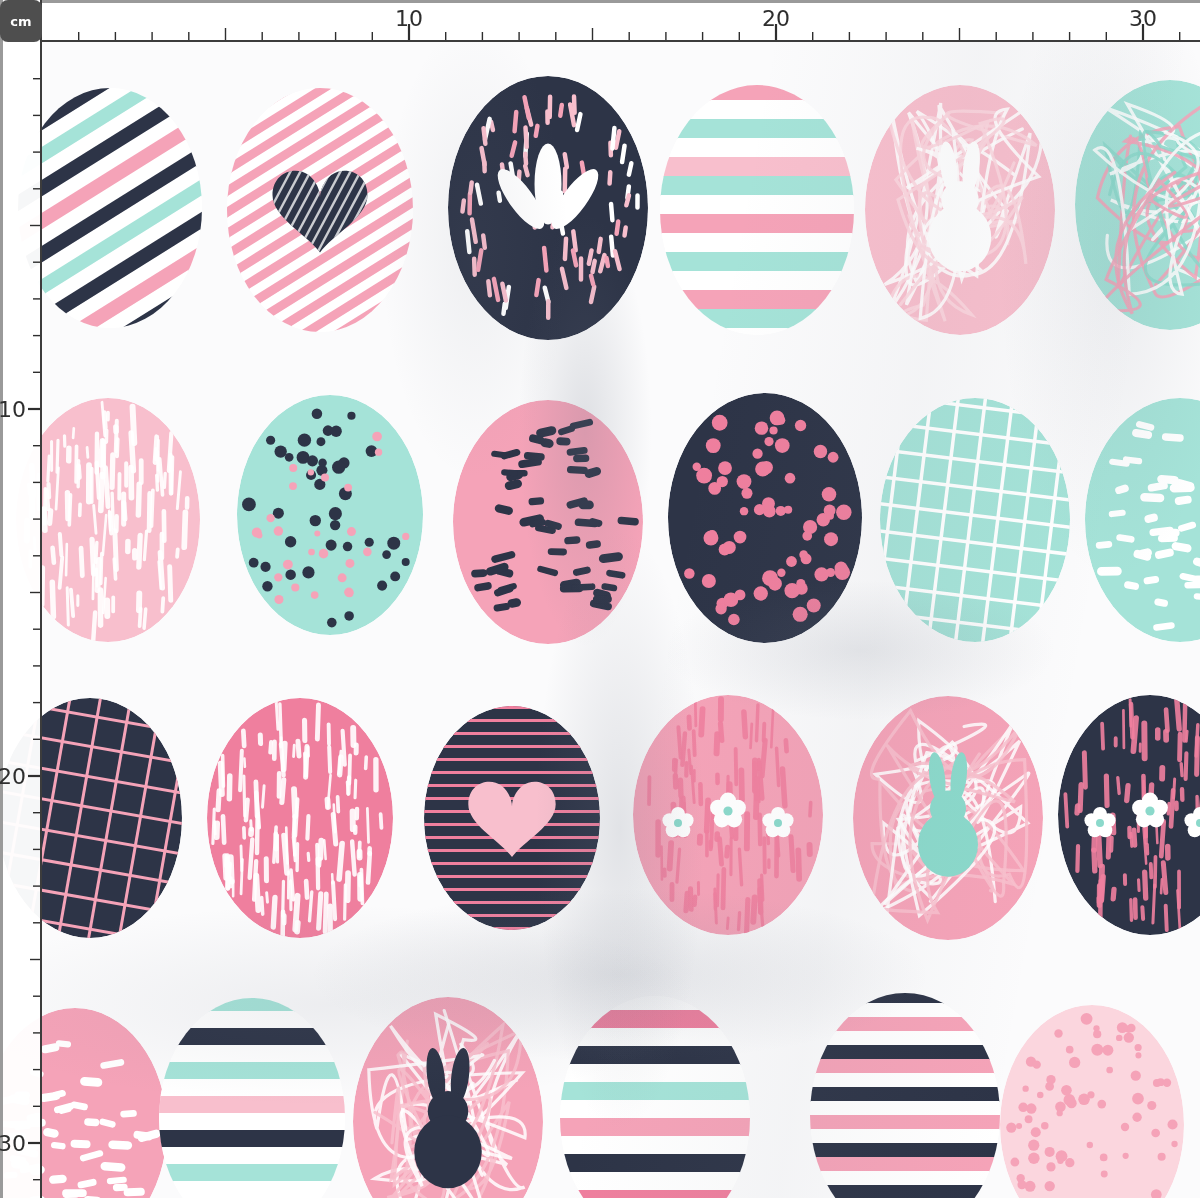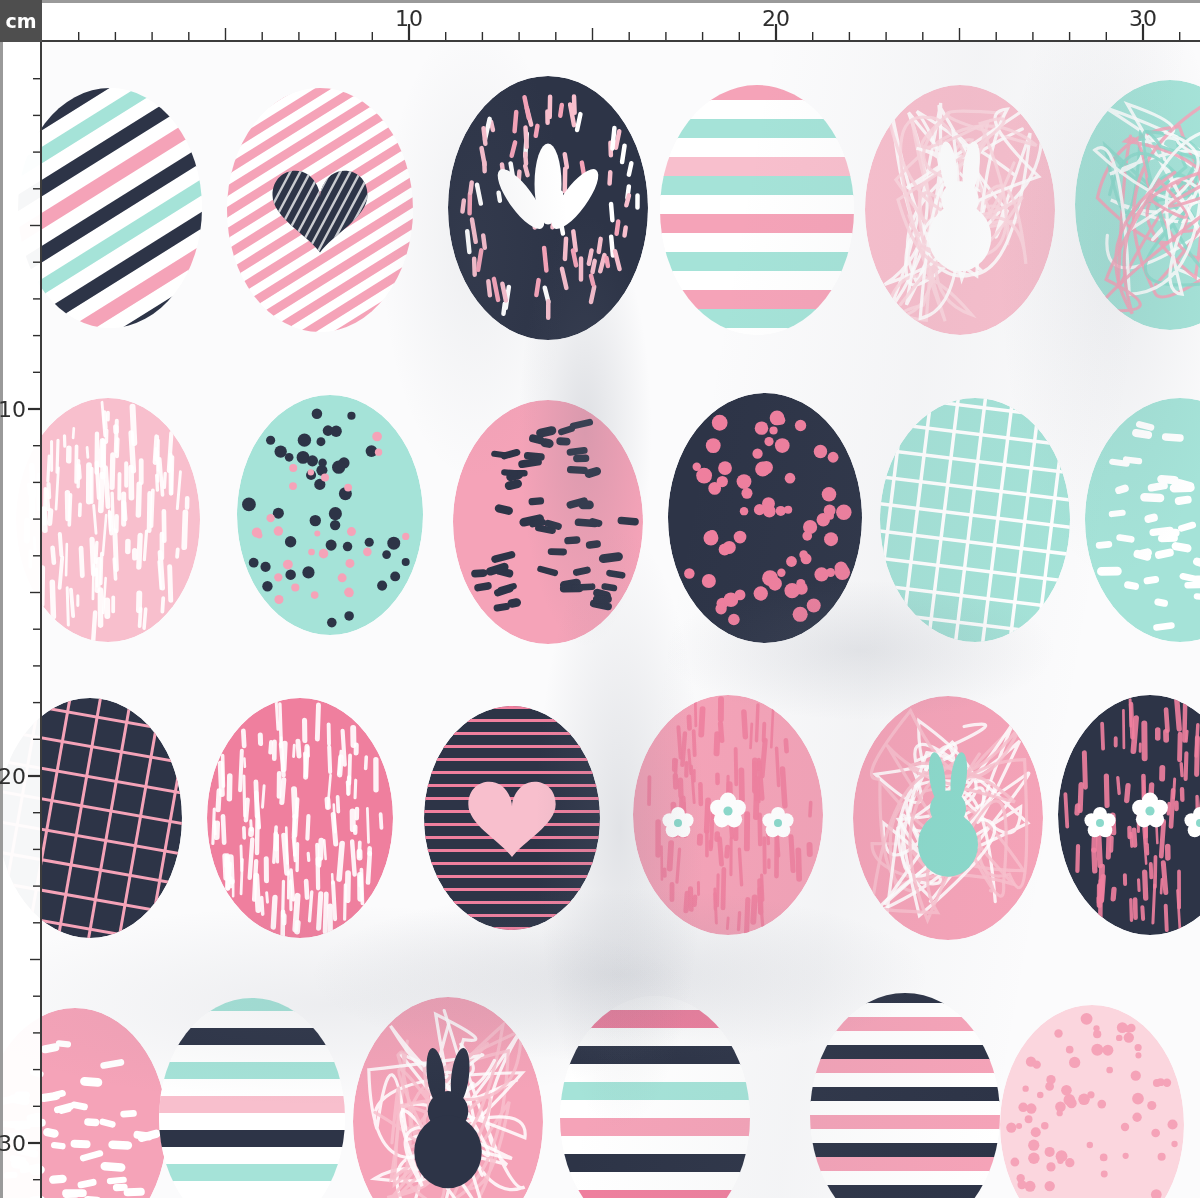--- a/index.html
+++ b/index.html
@@ -23,22 +23,23 @@
       radial-gradient(130px 320px at 475px 250px, rgba(108,116,132,0.09), rgba(108,116,132,0) 72%),
       radial-gradient(520px 140px at 330px 1005px, rgba(108,116,132,0.10), rgba(108,116,132,0) 72%),
       linear-gradient(100deg, rgba(0,0,0,0) 55%, rgba(120,128,142,0.06) 70%, rgba(0,0,0,0) 85%);
   }
   .ruler-top,.ruler-left{position:absolute;left:0;top:0;}
   .ruler-top{background:rgba(255,255,255,0.96);}
   .ruler-left{background:rgba(255,255,255,0.96);}
   .corner{
     position:absolute;left:0;top:0;width:42px;height:42px;
     display:flex;align-items:center;justify-content:center;
-    font-weight:bold;font-size:19px;
+    font-weight:bold;font-size:13px;
     box-sizing:border-box;
+    border-radius:8px;
   }
 </style>
 </head>
 <body>
 
 <div class="stage">
   <svg class="fabric-svg" width="1200" height="1198">
       <defs>
         <clipPath id="eggclip0">
           <ellipse cx="110" cy="208" rx="92" ry="120"></ellipse>

